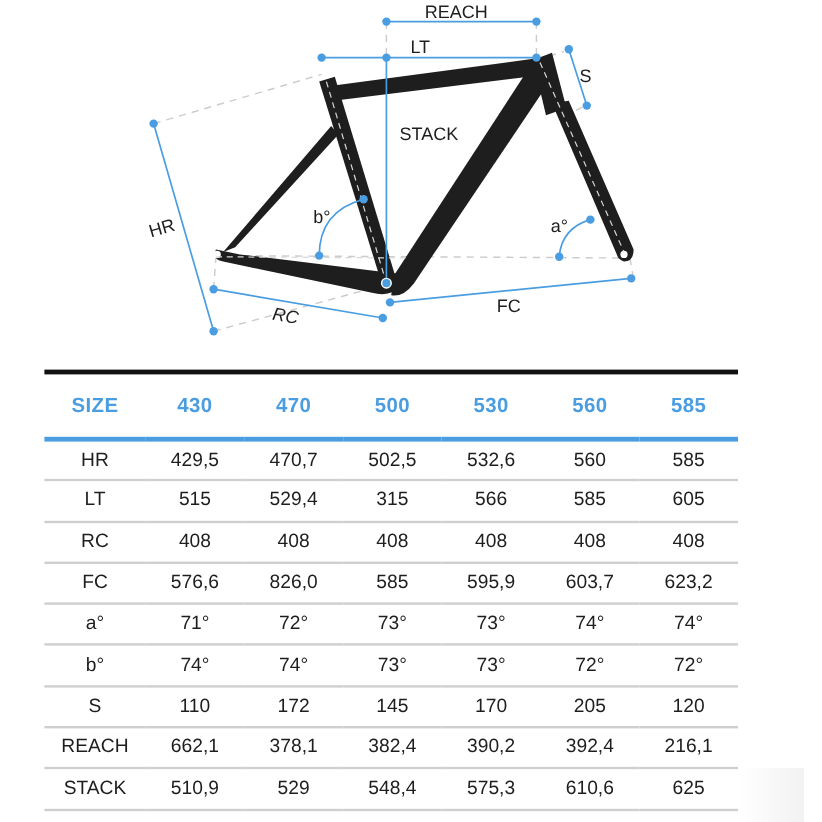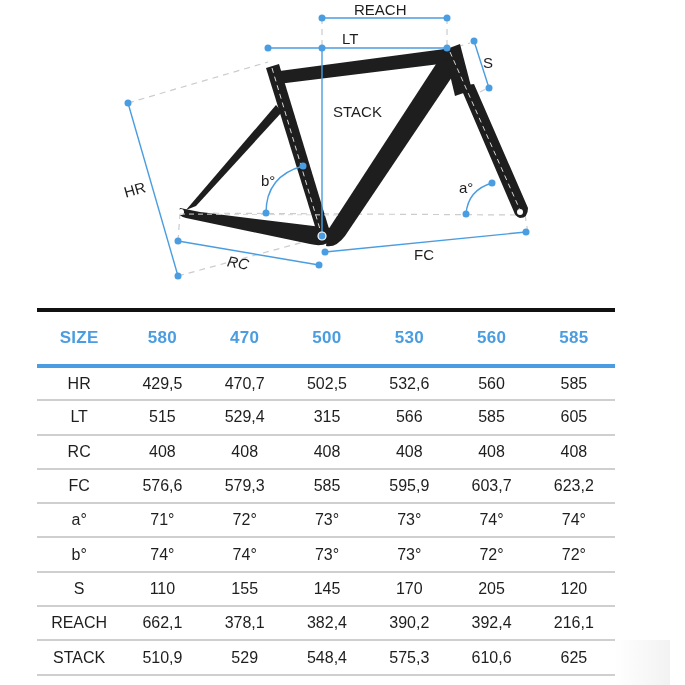--- a/index.html
+++ b/index.html
@@ -115,21 +115,21 @@
         <col class="cn">
         <col class="cn">
         <col class="cn">
         <col class="cn">
         <col class="cn">
         <col class="cn">
     </colgroup>
     <thead>
       <tr>
         <th>SIZE</th>
-        <th>580</th>
+        <th>430</th>
         <th>470</th>
         <th>500</th>
         <th>530</th>
         <th>560</th>
         <th>585</th>
       </tr>
     </thead>
     <tbody>
       <tr>
         <td>HR</td>
@@ -154,21 +154,21 @@
         <td>408</td>
         <td>408</td>
         <td>408</td>
         <td>408</td>
         <td>408</td>
         <td>408</td>
       </tr>
       <tr>
         <td>FC</td>
         <td>576,6</td>
-        <td>579,3</td>
+        <td>826,0</td>
         <td>585</td>
         <td>595,9</td>
         <td>603,7</td>
         <td>623,2</td>
       </tr>
       <tr>
         <td>a°</td>
         <td>71°</td>
         <td>72°</td>
         <td>73°</td>
@@ -181,21 +181,21 @@
         <td>74°</td>
         <td>74°</td>
         <td>73°</td>
         <td>73°</td>
         <td>72°</td>
         <td>72°</td>
       </tr>
       <tr>
         <td>S</td>
         <td>110</td>
-        <td>155</td>
+        <td>172</td>
         <td>145</td>
         <td>170</td>
         <td>205</td>
         <td>120</td>
       </tr>
       <tr>
         <td>REACH</td>
         <td>662,1</td>
         <td>378,1</td>
         <td>382,4</td>

